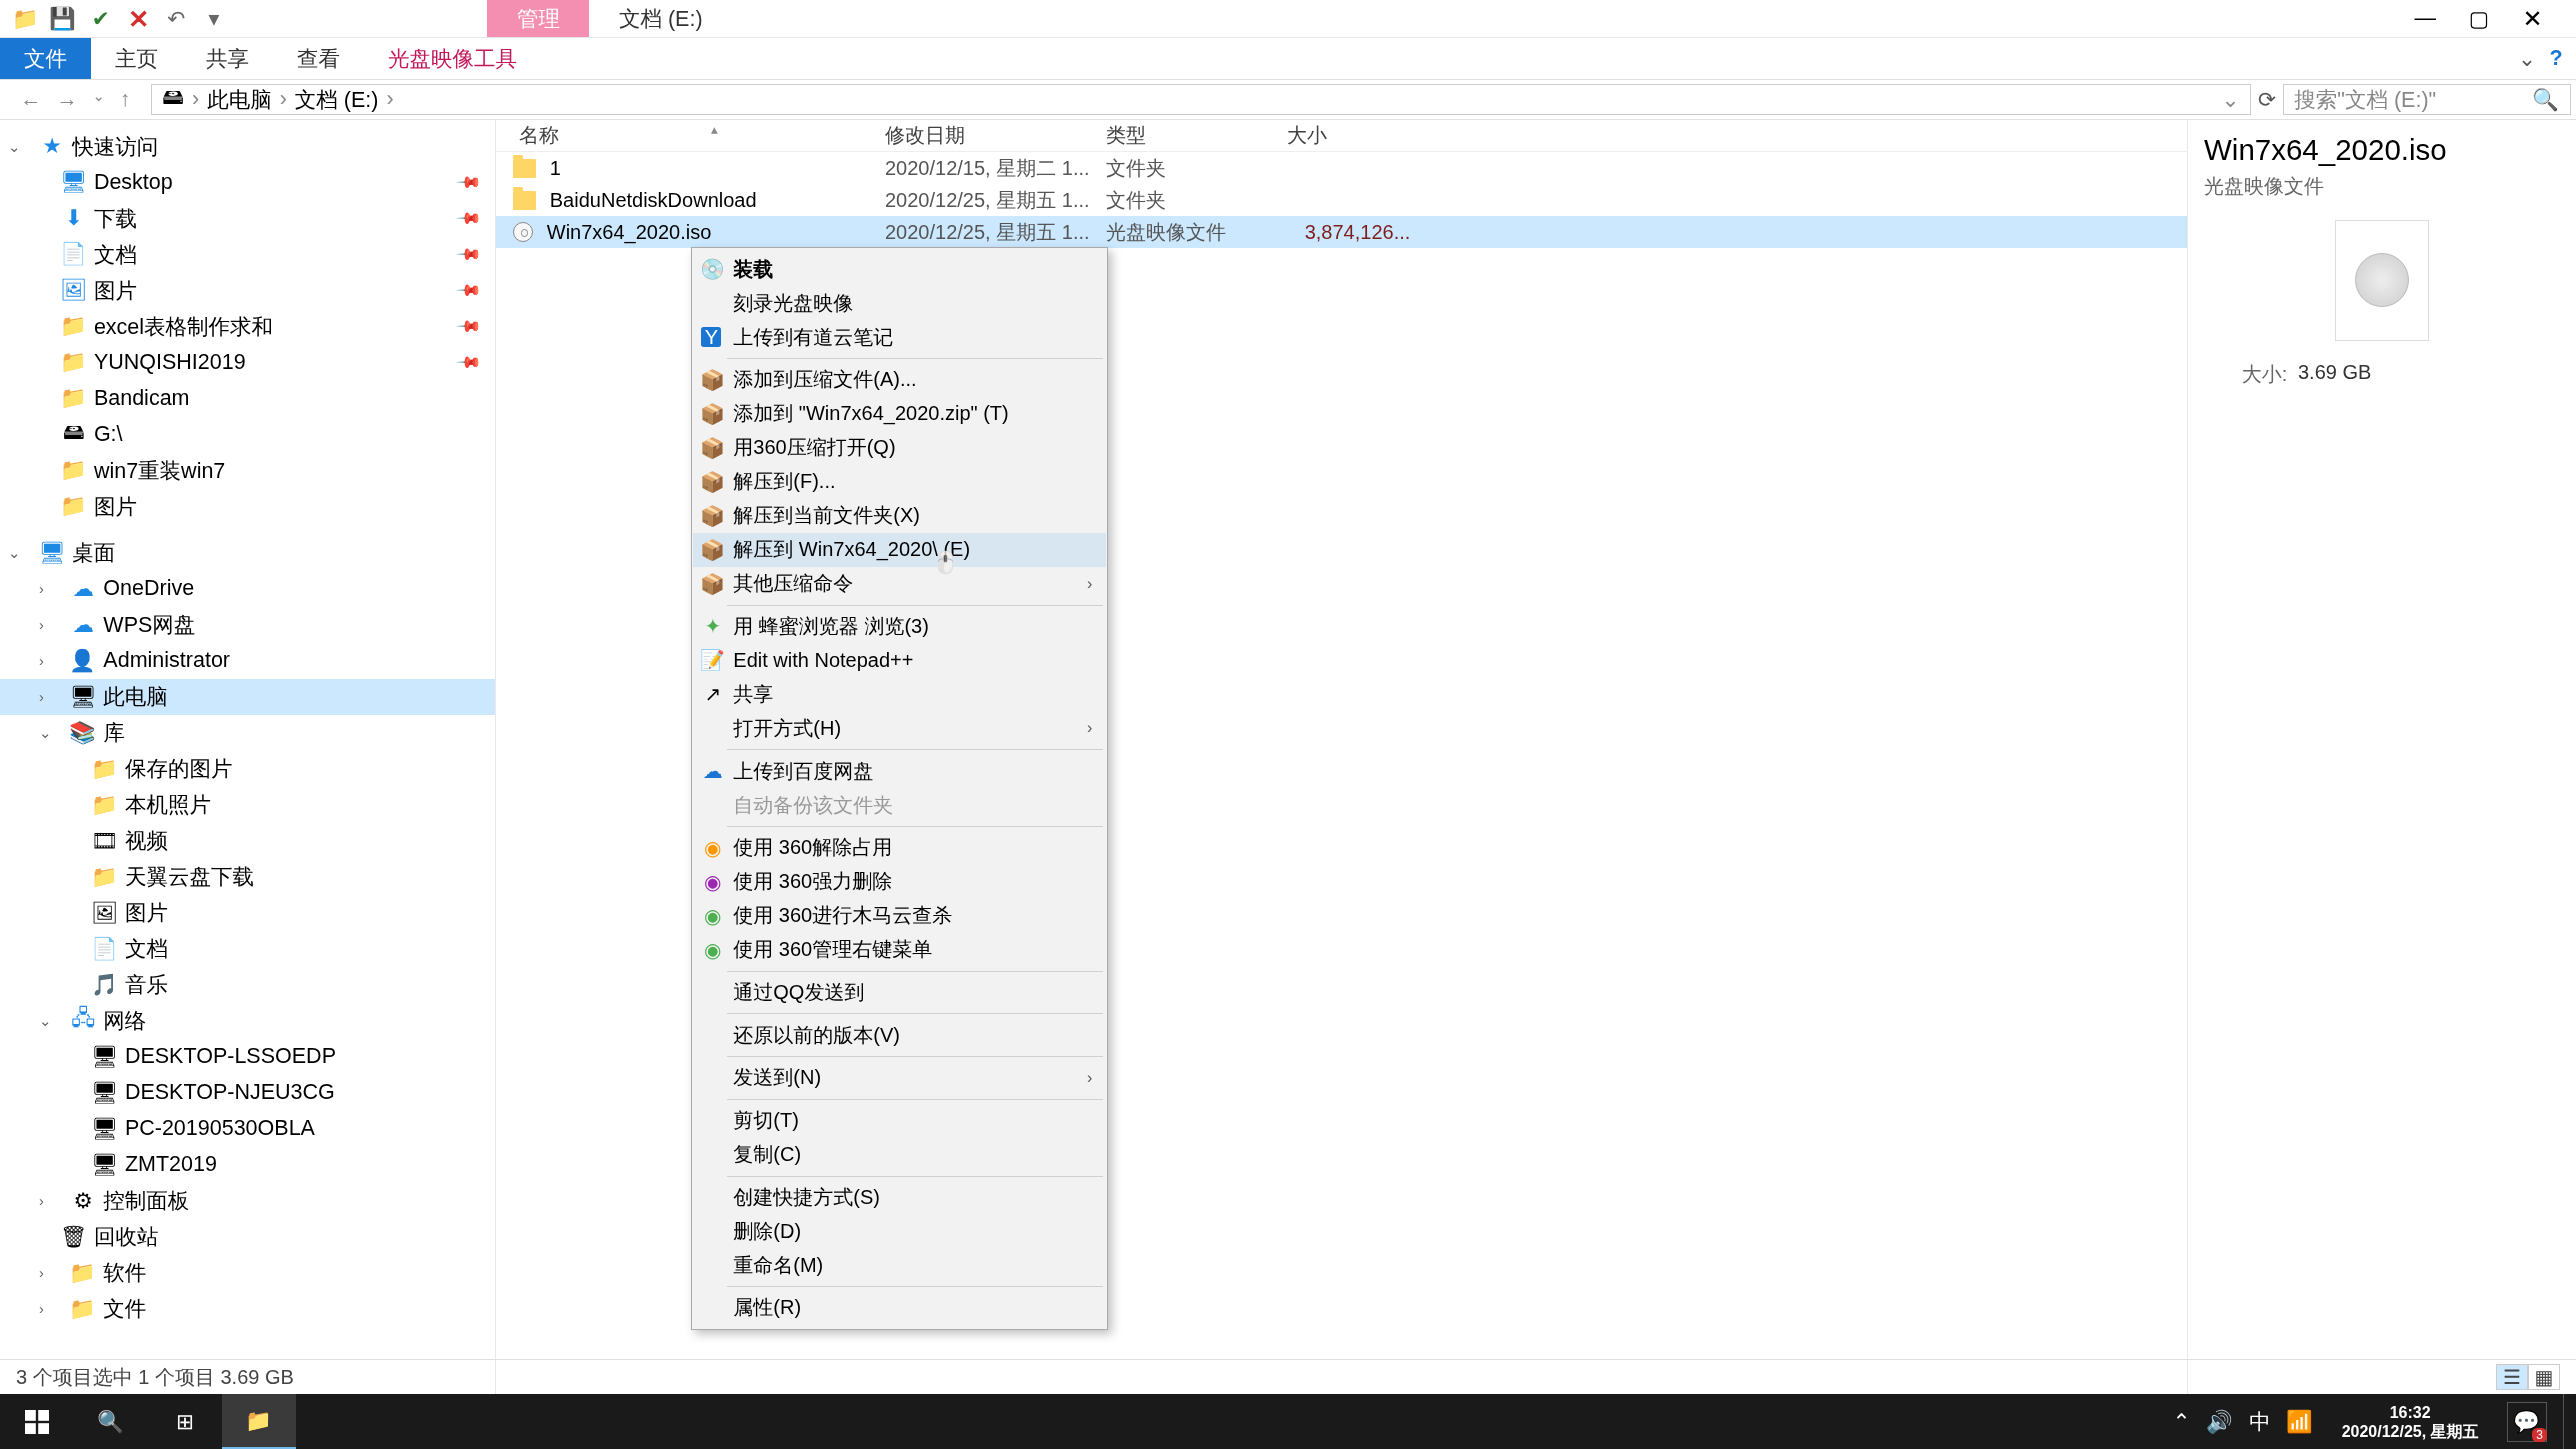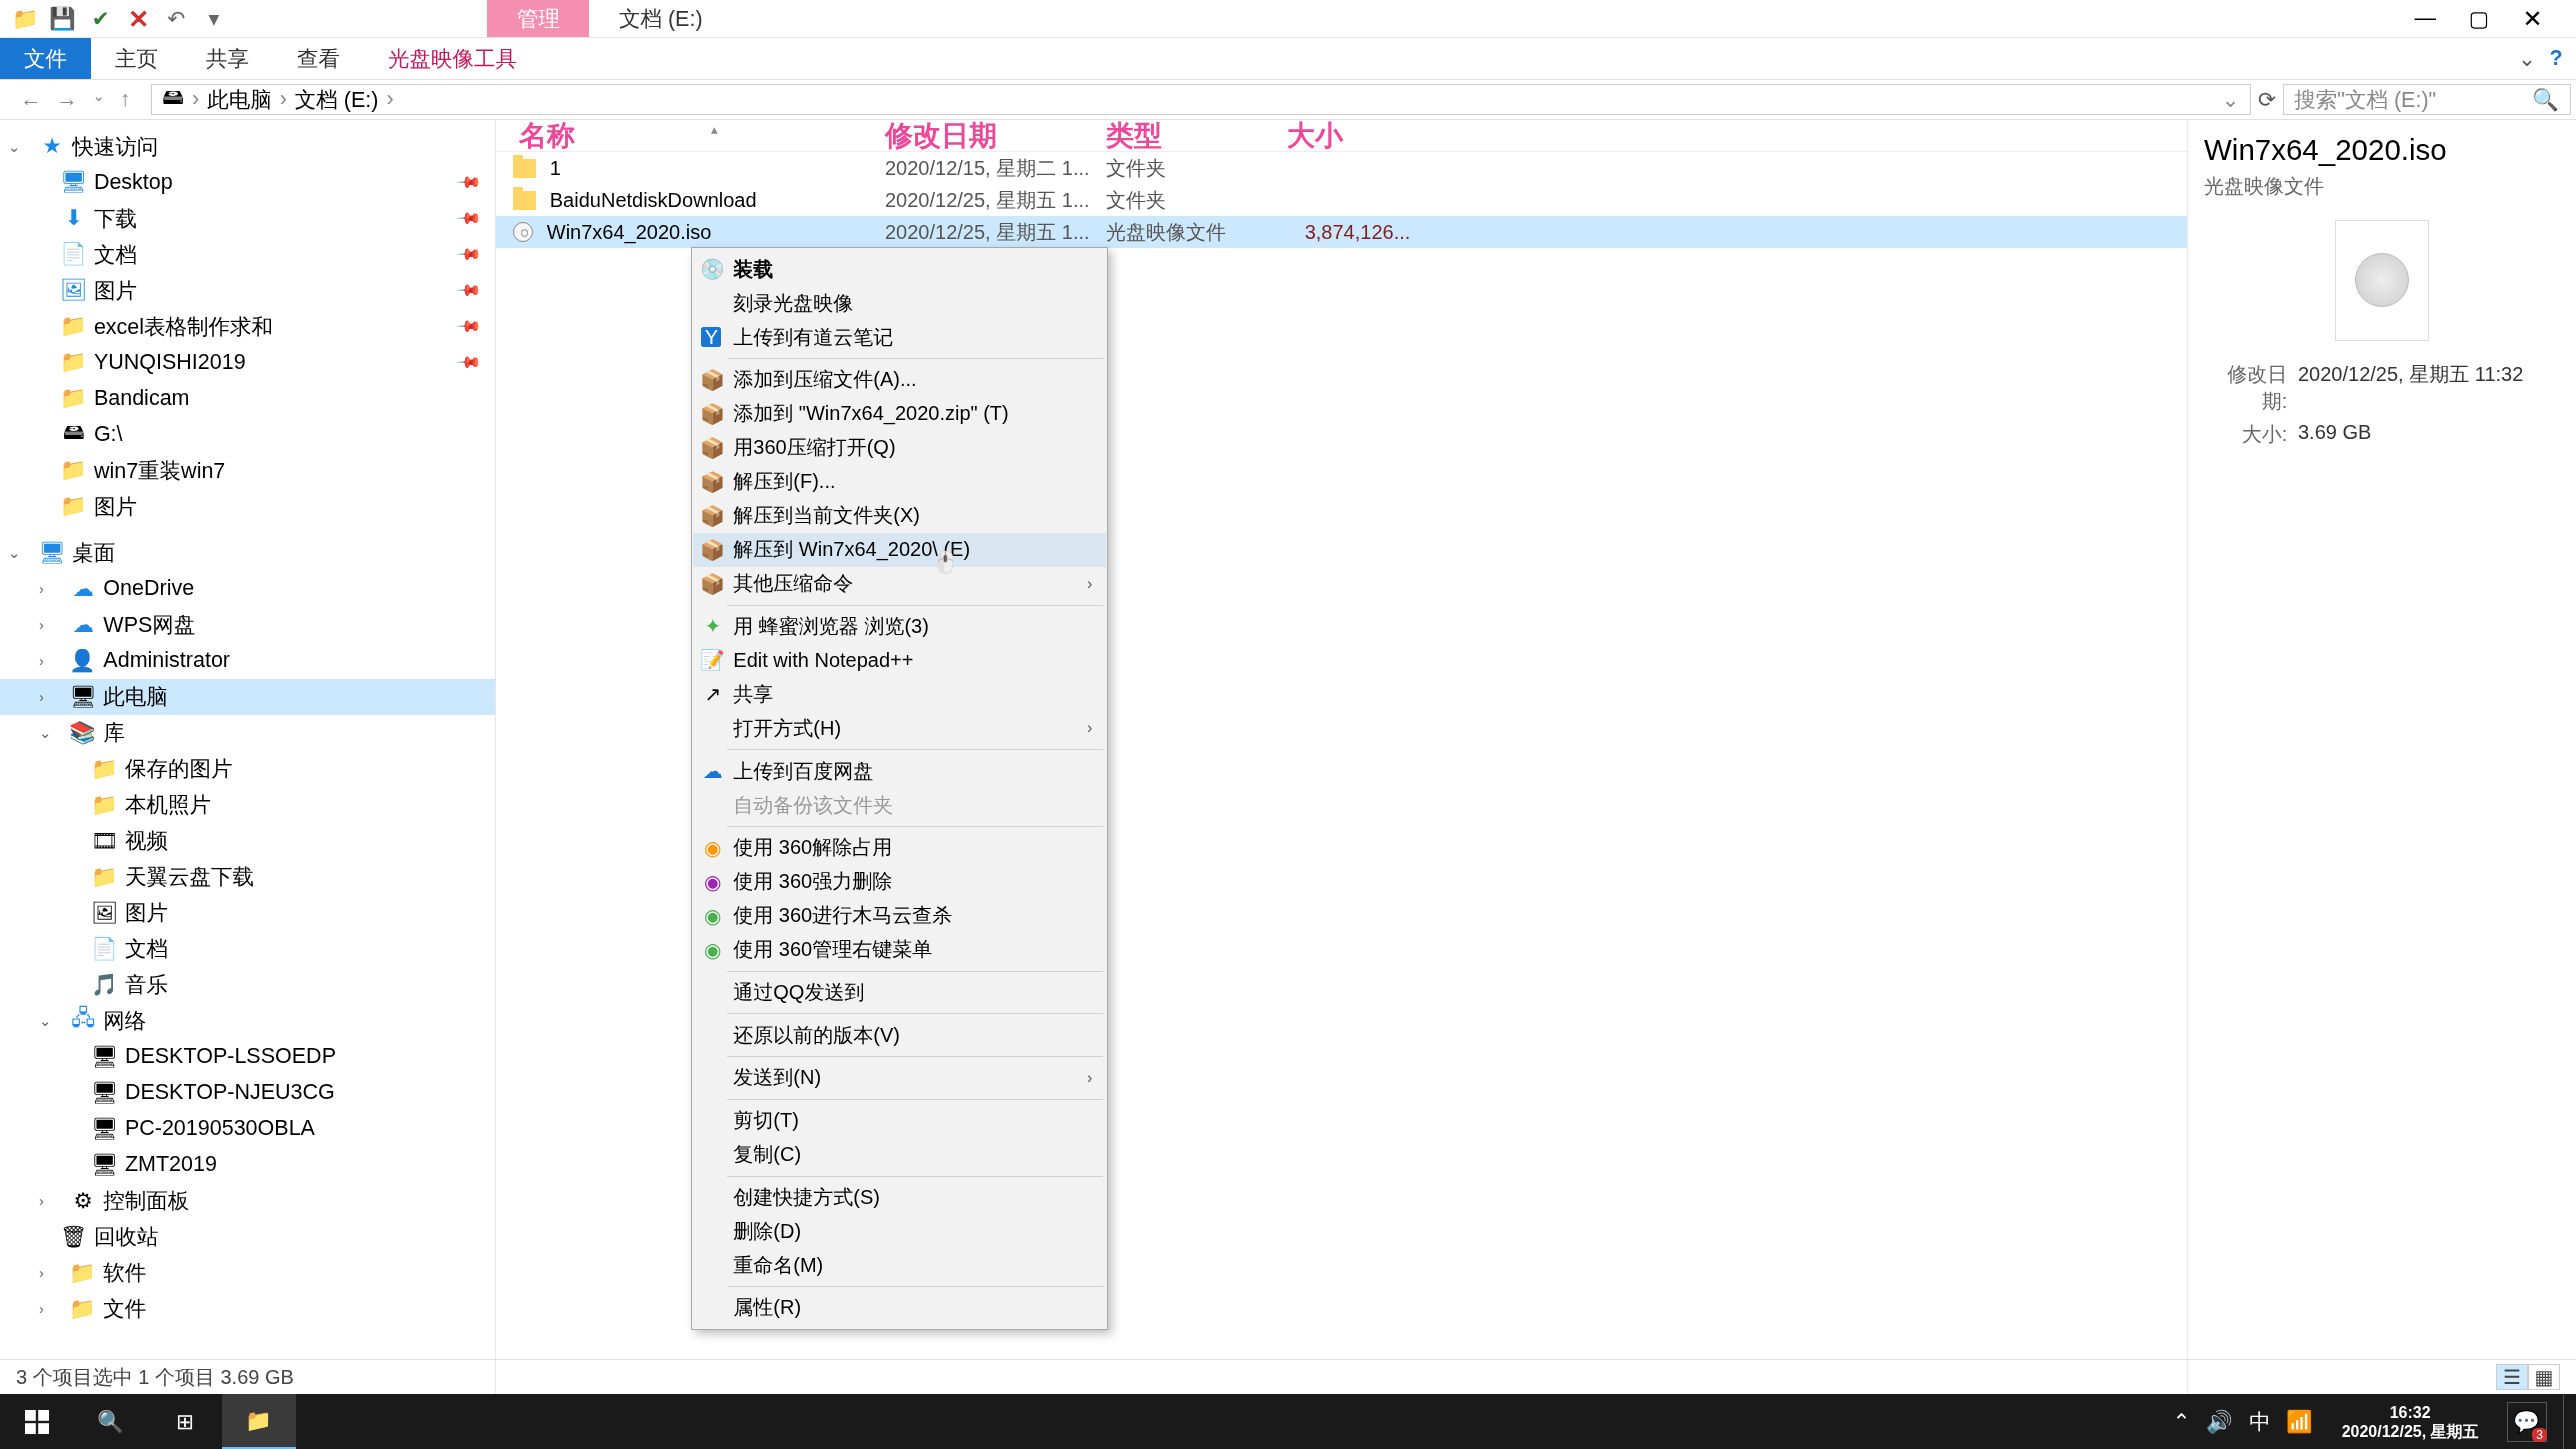--- a/index.html
+++ b/index.html
@@ -36,21 +36,21 @@
 .main { display: flex; height: 1284px; }
 .nav-pane { width: 496px; border-right: 0.7px solid #e8e8e8; overflow-y: auto; padding-top: 8px; }
 .nav-item { display: flex; align-items: center; height: 36px; padding-left: 32px; gap: 9.4px; font-size: 21.5px; }
 .nav-item.indent1 { padding-left: 63px; }
 .nav-item.selected { background: #cce8ff; }
 .nav-icon { width: 21.5px; height: 21.5px; display: inline-flex; align-items: center; justify-content: center; }
 .pin { margin-left: auto; margin-right: 16px; color: #888; transform: rotate(45deg); font-size: 16px; }
 .expander { width: 17.4px; color: #666; font-size: 14.8px; margin-left: -24px; margin-right: 6.7px; }
 
 .content { flex: 1; display: flex; flex-direction: column; }
-.col-headers { display: flex; height: 32px; align-items: center; border-bottom: 0.7px solid #eee; color: #ec4899; font-size: 28px; font-weight: bold; }
+.col-headers { display: flex; height: 32px; align-items: center; border-bottom: 0.7px solid #eee; color: #404040; font-size: 20px; }
 .col-name { width: 389px; padding-left: 23px; display: flex; align-items: center; gap: 12px; }
 .col-date { width: 221px; }
 .col-type { width: 181px; }
 .col-size { width: 134px; }
 .sort-arrow { position: absolute; left: 711px; top: 122px; color: #888; font-size: 13.4px; }
 
 .file-row { display: flex; height: 32px; align-items: center; font-size: 20px; }
 .file-row.selected { background: #cce8ff; }
 .fr-name { width: 389px; padding-left: 17.4px; display: flex; align-items: center; gap: 13.4px; }
 .fr-date { width: 221px; color: #555; }
@@ -351,24 +351,20 @@
       <div class="fr-type">光盘映像文件</div>
       <div class="fr-size">3,874,126...</div>
     </div>
   </div>
 
   <div class="details-pane">
     <div class="dp-title">Win7x64_2020.iso</div>
     <div class="dp-sub">光盘映像文件</div>
     <div class="dp-thumb">
         <div class="disc-big"></div>
-      </div>
-    <div class="dp-row">
-        <div class="dp-label">修改日期:</div>
-        <div class="dp-val">2020/12/25, 星期五 11:32</div>
       </div>
     <div class="dp-row">
         <div class="dp-label">大小:</div>
         <div class="dp-val">3.69 GB</div>
       </div>
   </div>
 </div>
 
 <div class="ctx-menu">
   <div class="ctx-item">

